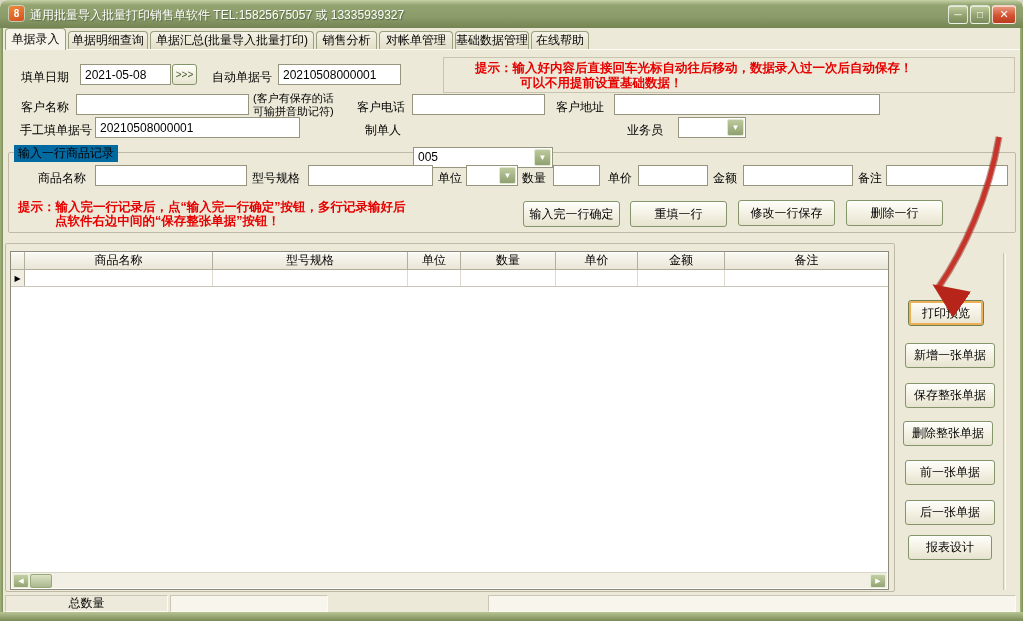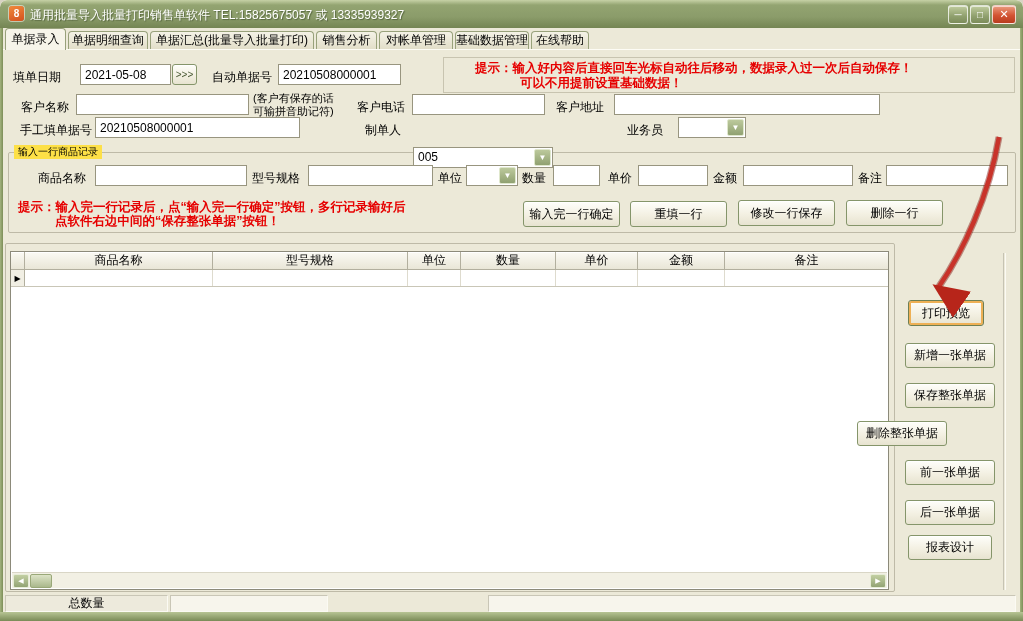--- a/index.html
+++ b/index.html
@@ -40,21 +40,21 @@
     background:linear-gradient(180deg,#bcc99c,#90a171);color:#fff;font-size:8px;
     display:flex;align-items:center;justify-content:center;}
   .btn{position:absolute;border:1px solid #85956a;border-radius:3px;color:#000;font-size:12px;
     background:linear-gradient(180deg,#fefefa,#f3f0e2 55%,#e7e3d0);
     display:flex;align-items:center;justify-content:center;z-index:2;white-space:nowrap;
     box-shadow:inset 0 1px 0 #fff;}
   .btn.focused{box-shadow:inset 0 0 0 2px #eeb055,inset 0 1px 0 #fff;border-color:#6f7f53;}
   .redhint{position:absolute;color:#e60000;font-size:12.5px;font-weight:bold;white-space:nowrap;z-index:2;}
   .panel{position:absolute;border:1px solid #c8c4b0;z-index:1;}
   .group{position:absolute;border:1px solid #bebaa7;border-radius:2px;z-index:1;}
-  .group-title{position:absolute;background:#fde047;padding:0 4px;font-size:10px;z-index:2;white-space:nowrap;}
+  .group-title{position:absolute;background:#0369a1;padding:0 4px;font-size:12px;z-index:2;white-space:nowrap;}
   .note{position:absolute;font-size:11px;line-height:13px;z-index:2;white-space:nowrap;}
   
   .grid{position:absolute;left:10px;top:251px;width:879px;height:339px;background:#fff;
     border:1px solid #8c8a7a;z-index:2;}
   .ghead{display:flex;height:18px;}
   .gh{background:linear-gradient(180deg,#fbfaf4,#e9e6d7);border-right:1px solid #b2af9e;
     border-bottom:1px solid #b2af9e;box-shadow:inset 0 1px 0 #fff;font-size:12px;
     display:flex;align-items:center;justify-content:center;white-space:nowrap;}
   .grow{display:flex;height:17px;border-bottom:1px solid #c9c6b7;}
   .gc{border-right:1px solid #dedbce;}
@@ -109,21 +109,21 @@
   <div class="tab active" style="left:5px;width:61px;">单据录入</div>
   <div class="tab" style="left:68px;width:80px;">单据明细查询</div>
   <div class="tab" style="left:150px;width:164px;">单据汇总(批量导入批量打印)</div>
   <div class="tab" style="left:316px;width:61px;">销售分析</div>
   <div class="tab" style="left:379px;width:74px;">对帐单管理</div>
   <div class="tab" style="left:455px;width:74px;">基础数据管理</div>
   <div class="tab" style="left:531px;width:58px;">在线帮助</div>
 
   <div class="page"></div>
 
-  <div class="lbl" style="left:13px;top:69px;">填单日期</div>
+  <div class="lbl" style="left:21px;top:69px;">填单日期</div>
   <input class="tb" style="left: 80px; top: 64px; width: 91px; height: 21px;" value="2021-05-08">
   <div class="btn" style="left:172px;top:64px;width:25px;height:21px;font-size:10px;color:#4c5c37;">
       <span>&gt;&gt;&gt;</span>
     </div>
   <div class="lbl" style="left:212px;top:69px;">自动单据号</div>
   <input class="tb" style="left: 278px; top: 64px; width: 123px; height: 21px;" value="20210508000001">
 
   <div class="panel" style="left:443px;top:57px;width:572px;height:36px;"></div>
   <div class="redhint" style="left:475px;top:60px;">提示：输入好内容后直接回车光标自动往后移动，数据录入过一次后自动保存！</div>
   <div class="redhint" style="left:520px;top:75px;">可以不用提前设置基础数据！</div>
@@ -217,21 +217,21 @@
           <span>▶</span>
         </div>
     </div>
   </div>
 
   <div class="vdivider"></div>
 
   <div class="btn focused" style="left:908px;top:300px;width:76px;height:26px;">打印预览</div>
   <div class="btn" style="left:905px;top:343px;width:90px;height:25px;">新增一张单据</div>
   <div class="btn" style="left:905px;top:383px;width:90px;height:25px;">保存整张单据</div>
-  <div class="btn" style="left:857px;top:421px;width:90px;height:25px;">删除整张单据</div>
+  <div class="btn" style="left:903px;top:421px;width:90px;height:25px;">删除整张单据</div>
   <div class="btn" style="left:905px;top:460px;width:90px;height:25px;">前一张单据</div>
   <div class="btn" style="left:905px;top:500px;width:90px;height:25px;">后一张单据</div>
   <div class="btn" style="left:908px;top:535px;width:84px;height:25px;">报表设计</div>
 
   <div class="st" style="left:5px;width:163px;">总数量</div>
   <div class="st blank" style="left:170px;width:158px;"></div>
   <div class="st blank" style="left:488px;width:528px;"></div>
 
   <svg class="arrow-svg" width="1023" height="621" viewBox="0 0 1023 621">
     <defs>

